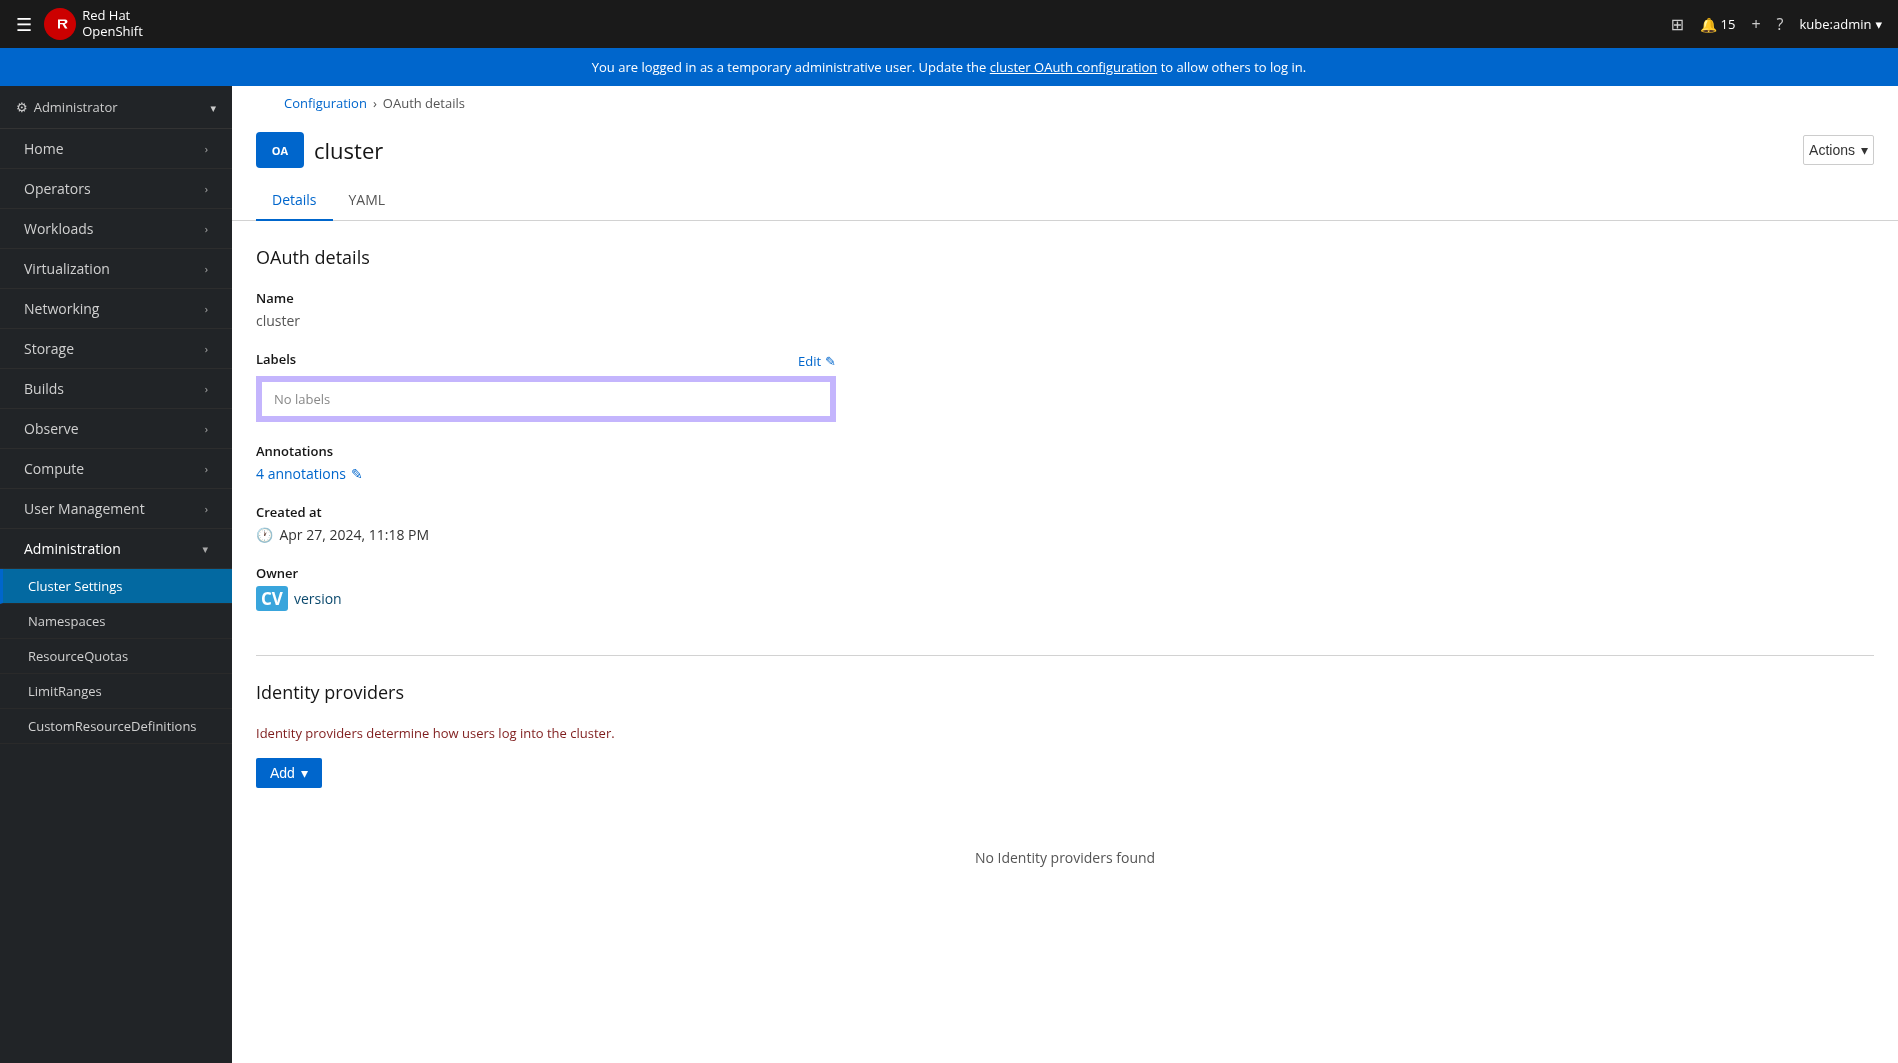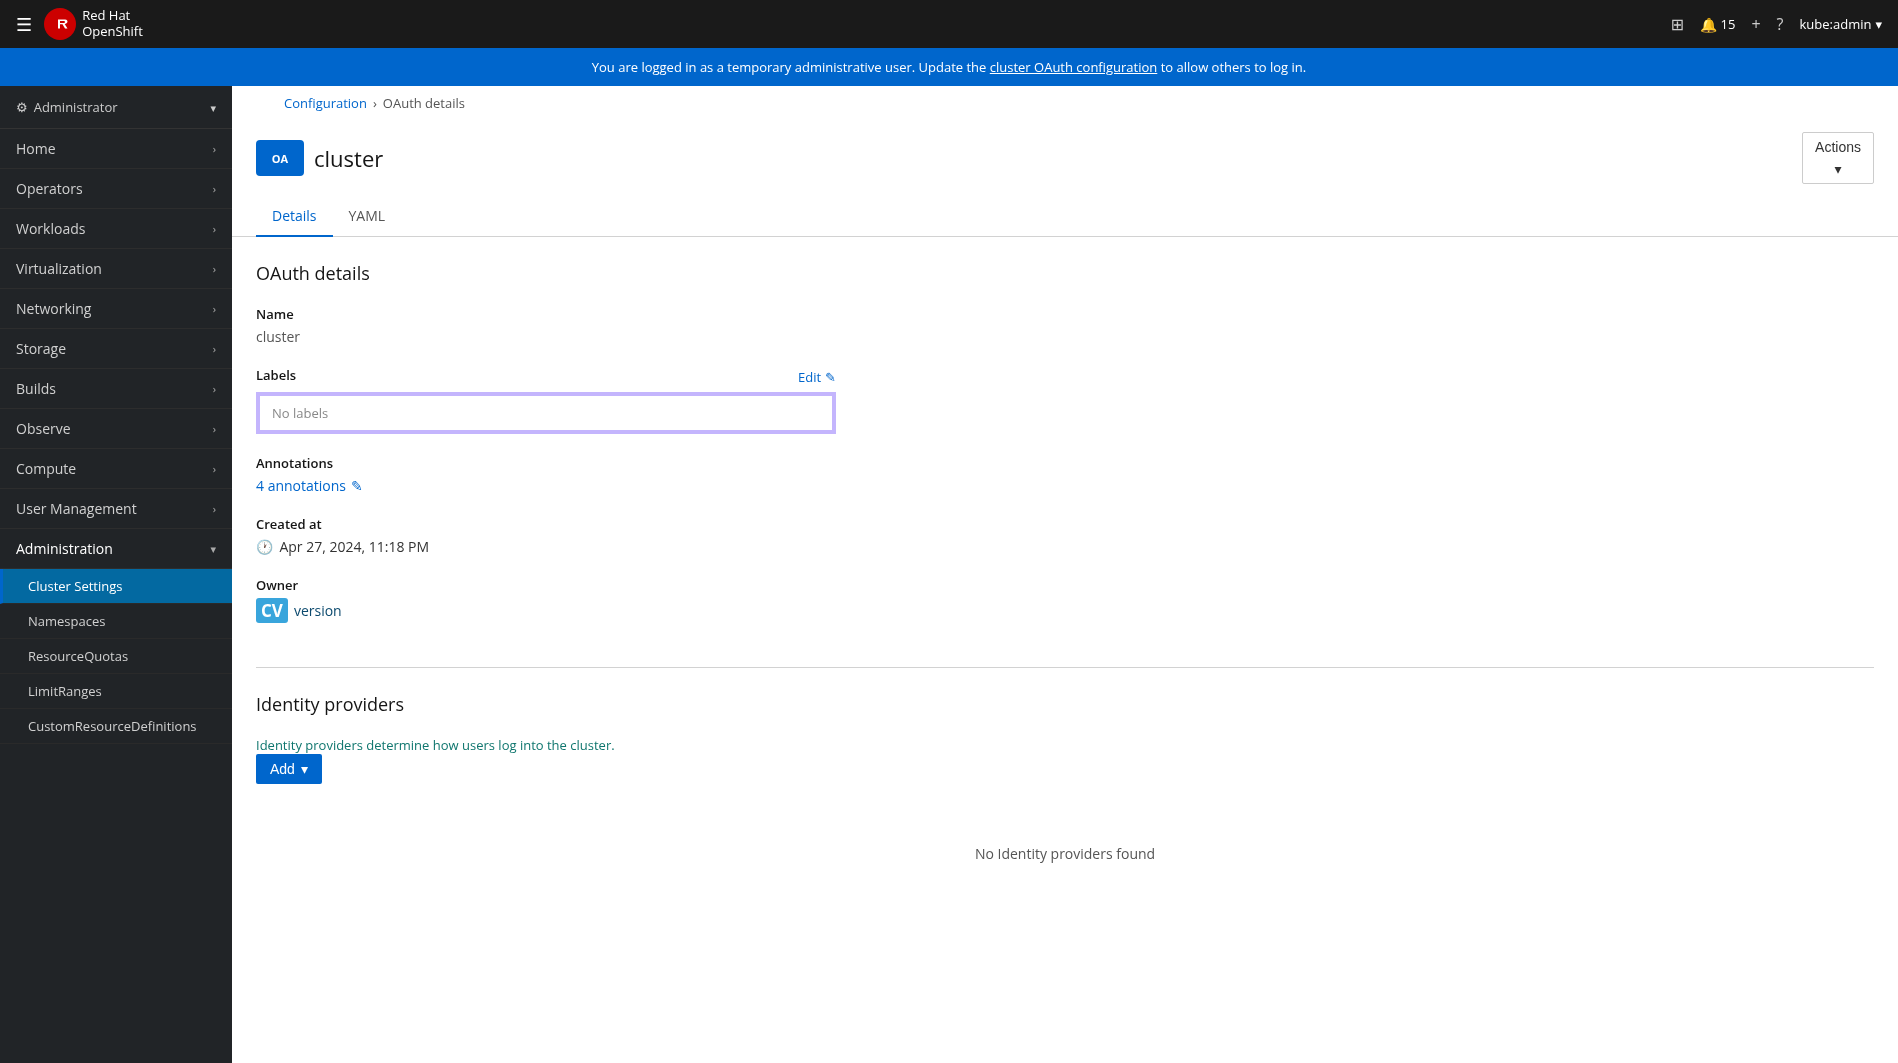--- a/index.html
+++ b/index.html
@@ -60,21 +60,21 @@
       font-size: 13px;
       color: #ccc;
       display: flex;
       align-items: center;
       gap: 6px;
       border-bottom: 1px solid #333;
       cursor: pointer;
     }
     .sidebar-role .caret { margin-left: auto; font-size: 11px; }
     .sidebar-item {
-      padding: 10px 16px;
+      padding: 10px 24px;
       font-size: 14px;
       color: #d0d0d0;
       display: flex;
       align-items: center;
       justify-content: space-between;
       cursor: pointer;
       border-bottom: 1px solid #2d2d2d;
     }
     .sidebar-item .arrow { font-size: 11px; color: #aaa; }
     .sidebar-item.active-parent { color: #fff; }
@@ -133,29 +133,28 @@
       align-items: center;
       justify-content: center;
       font-size: 11px;
       font-weight: bold;
     }
     .page-title { font-size: 22px; font-weight: 400; color: #151515; }
 
     .actions-btn {
       border: 1px solid #ccc;
       background: #fff;
-      padding: 6px 12px;
+      padding: 6px 5px;
       font-size: 14px;
       cursor: pointer;
       display: flex;
       align-items: center;
       gap: 6px;
       color: #333;
       border-radius: 2px;
-      flex-direction: column;
     }
 
     
     .tabs {
       padding: 0 24px;
       border-bottom: 1px solid #d2d2d2;
       display: flex;
       gap: 0;
       margin-top: 12px;
     }
@@ -190,21 +189,21 @@
       font-size: 13px;
       font-weight: 600;
       color: #151515;
       margin-bottom: 4px;
     }
     .detail-value {
       font-size: 14px;
       color: #555;
     }
     .labels-box {
-      border: 4px solid #c4b5fd;
+      border: 6px solid #c4b5fd;
       padding: 8px 12px;
       min-height: 36px;
       font-size: 13px;
       color: #888;
       background: #fff;
       width: 580px;
       max-width: 100%;
     }
     .labels-header {
       display: flex;
@@ -261,21 +260,22 @@
       border-top: 1px solid #d2d2d2;
       margin: 0 24px;
     }
 
     
     .identity-section {
       padding: 24px;
     }
     .identity-desc {
       font-size: 13px;
-      color: #0f766e;
+      color: #7f1d1d;
+      margin-bottom: 16px;
     }
     .add-btn {
       display: inline-flex;
       align-items: center;
       gap: 6px;
       background: #0066cc;
       color: #fff;
       border: none;
       padding: 7px 14px;
       font-size: 14px;

